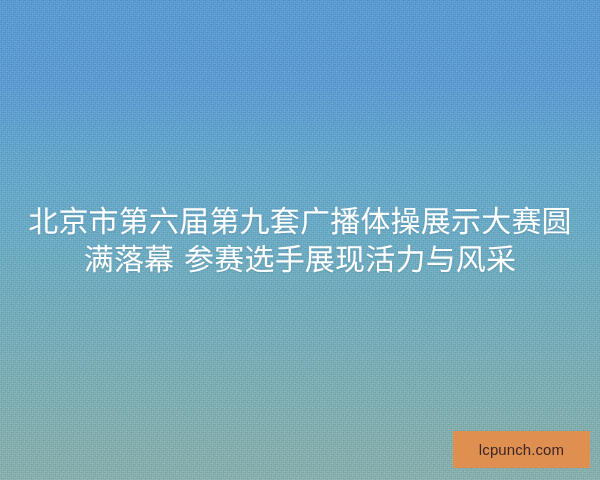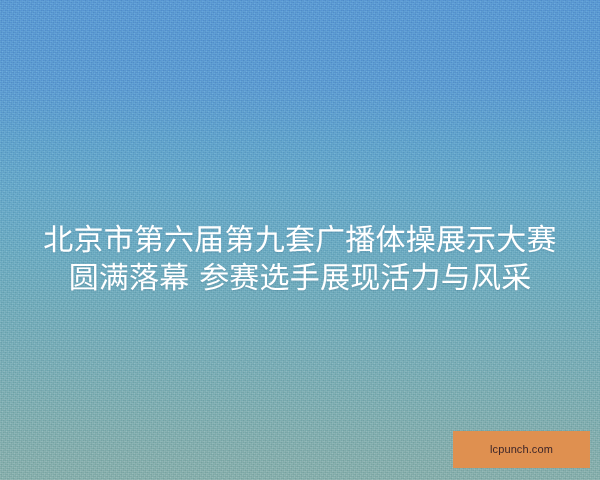--- a/index.html
+++ b/index.html
@@ -95,21 +95,21 @@
         rgba(0,0,0,0.00) 4px
       );
   }
 
   
   .hero-title {
     position: absolute;
     left: 22px;
     right: 22px;
     top: 203px;
-    margin: 18px;
+    margin: 0;
     text-align: center;
     color: #ffffff;
     font-family: "DejaVu Sans", "Liberation Sans", sans-serif;
     font-size: 30px;
     font-weight: 400;
     line-height: 38px;
     letter-spacing: 0.2px;
     white-space: normal;
     word-break: break-word;
     text-shadow: 0 1px 2px rgba(40, 80, 110, 0.18);
@@ -125,21 +125,21 @@
     background: #df9050;
     display: flex;
     align-items: center;
     justify-content: center;
     box-sizing: border-box;
   }
 
   .watermark-badge-label {
     color: #3c2529;
     font-family: "Liberation Sans", "DejaVu Sans", sans-serif;
-    font-size: 11px;
+    font-size: 15px;
     font-weight: 400;
     line-height: 1;
     letter-spacing: 0.1px;
     white-space: nowrap;
   }
 </style>
 </head>
 <body>
 
 <div class="hero-card">

